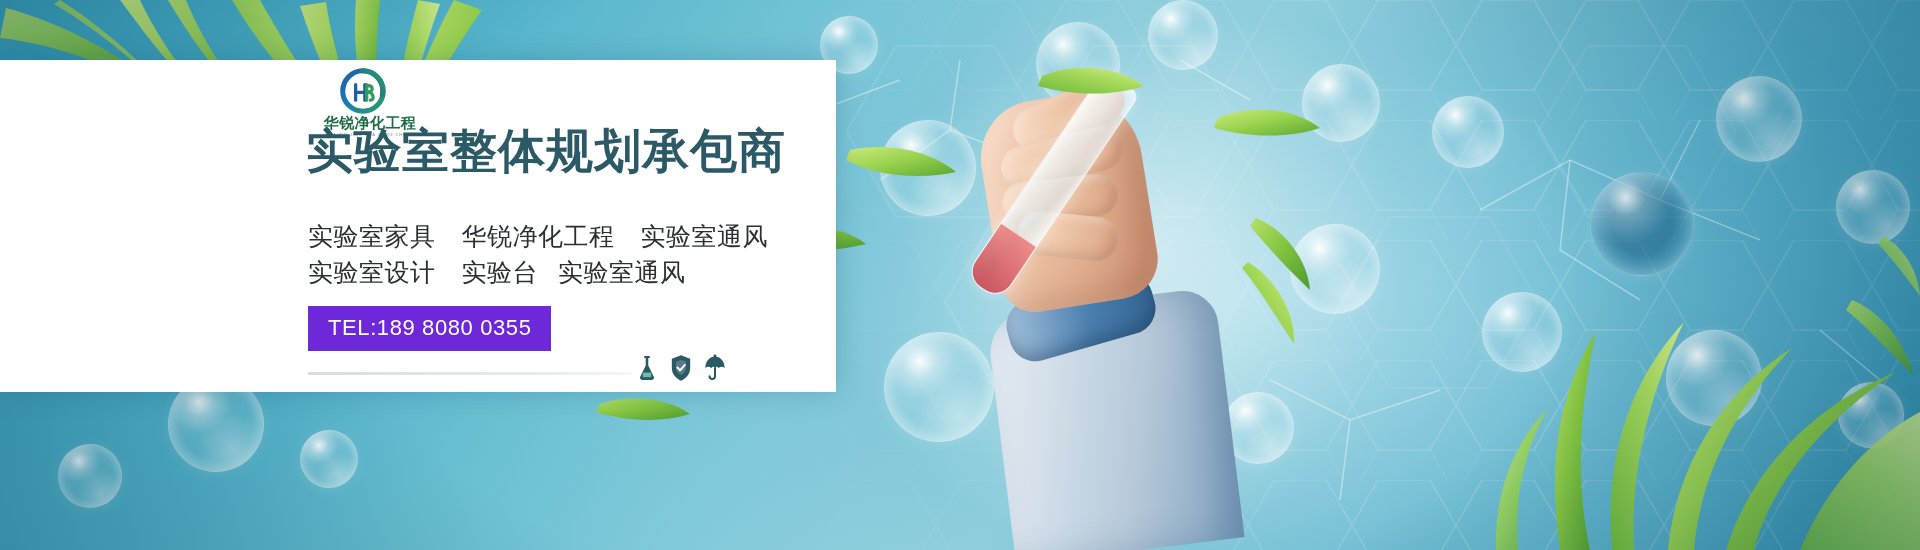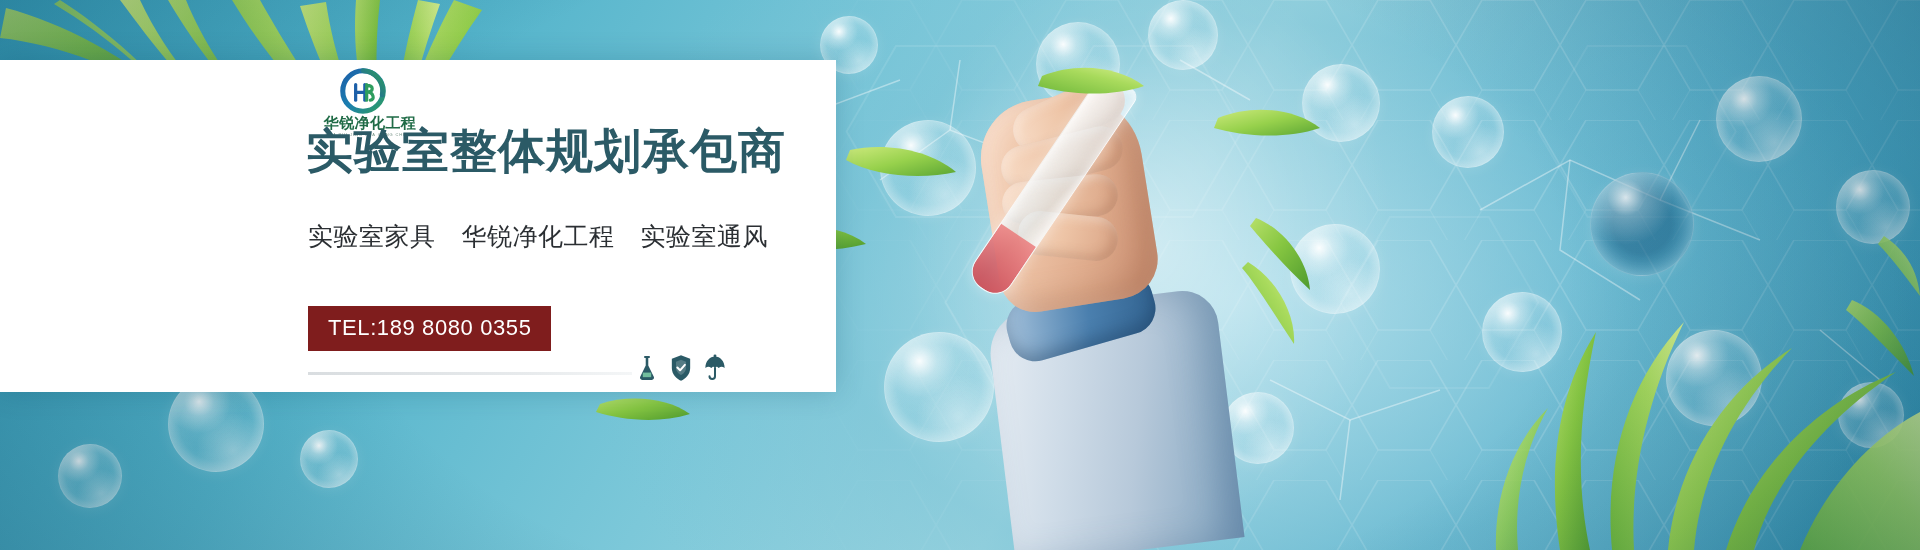--- a/index.html
+++ b/index.html
@@ -96,21 +96,21 @@
     letter-spacing:.5px; white-space:nowrap;
   }
   .svc.r1{ top:220px; }
   .svc.r2{ top:256px; }
   .svc span{ display:inline-block; }
   .svc .gap-lg{ width:26px; }
   .svc .gap-sm{ width:20px; }
 
   .tel{
     position:absolute; left:308px; top:306px;
-    background:#7f1d1d; color:#ffffff;
+    background:#6d28d9; color:#ffffff;
     font-size:22px; font-weight:400; letter-spacing:.6px;
     padding:9px 20px 10px 20px;
     white-space:nowrap;
   }
 
   .rule{
     position:absolute; left:308px; top:372px; width:324px; height:3px;
     background:linear-gradient(90deg,#d9dde0 0%,#e8ebed 70%,#f4f6f7 100%);
   }
 
@@ -369,20 +369,23 @@
     </svg>
     <div class="logo-cn">华锐净化工程</div>
     <div class="logo-py">HUA RUI JING HUA GONG CHENG</div>
   </div>
 
   <div class="headline">实验室整体规划承包商</div>
 
   <div class="svc r1">
     <span>实验室家具</span><span class="gap-lg"></span><span>华锐净化工程</span><span class="gap-lg"></span><span>实验室通风</span>
   </div>
+  <div class="svc r2">
+    <span>实验室设计</span><span class="gap-lg"></span><span>实验台</span><span class="gap-sm"></span><span>实验室通风</span>
+  </div>
 
   <div class="tel">TEL:189 8080 0355</div>
 
   <div class="rule"></div>
 
   <div class="micons">
     <svg class="micon" viewBox="0 0 24 30">
       <path d="M9 2 h6 v2 h-1.6 v8.2 l6 12.3 a2.4 2.4 0 0 1 -2.1 3.5 h-10.6 a2.4 2.4 0 0 1 -2.1 -3.5 l6 -12.3 v-8.2 h-1.6 z" fill="#2b5a66"></path>
       <rect x="7.4" y="20" width="9.2" height="5" fill="#7fd0a8" opacity=".85"></rect>
     </svg>

